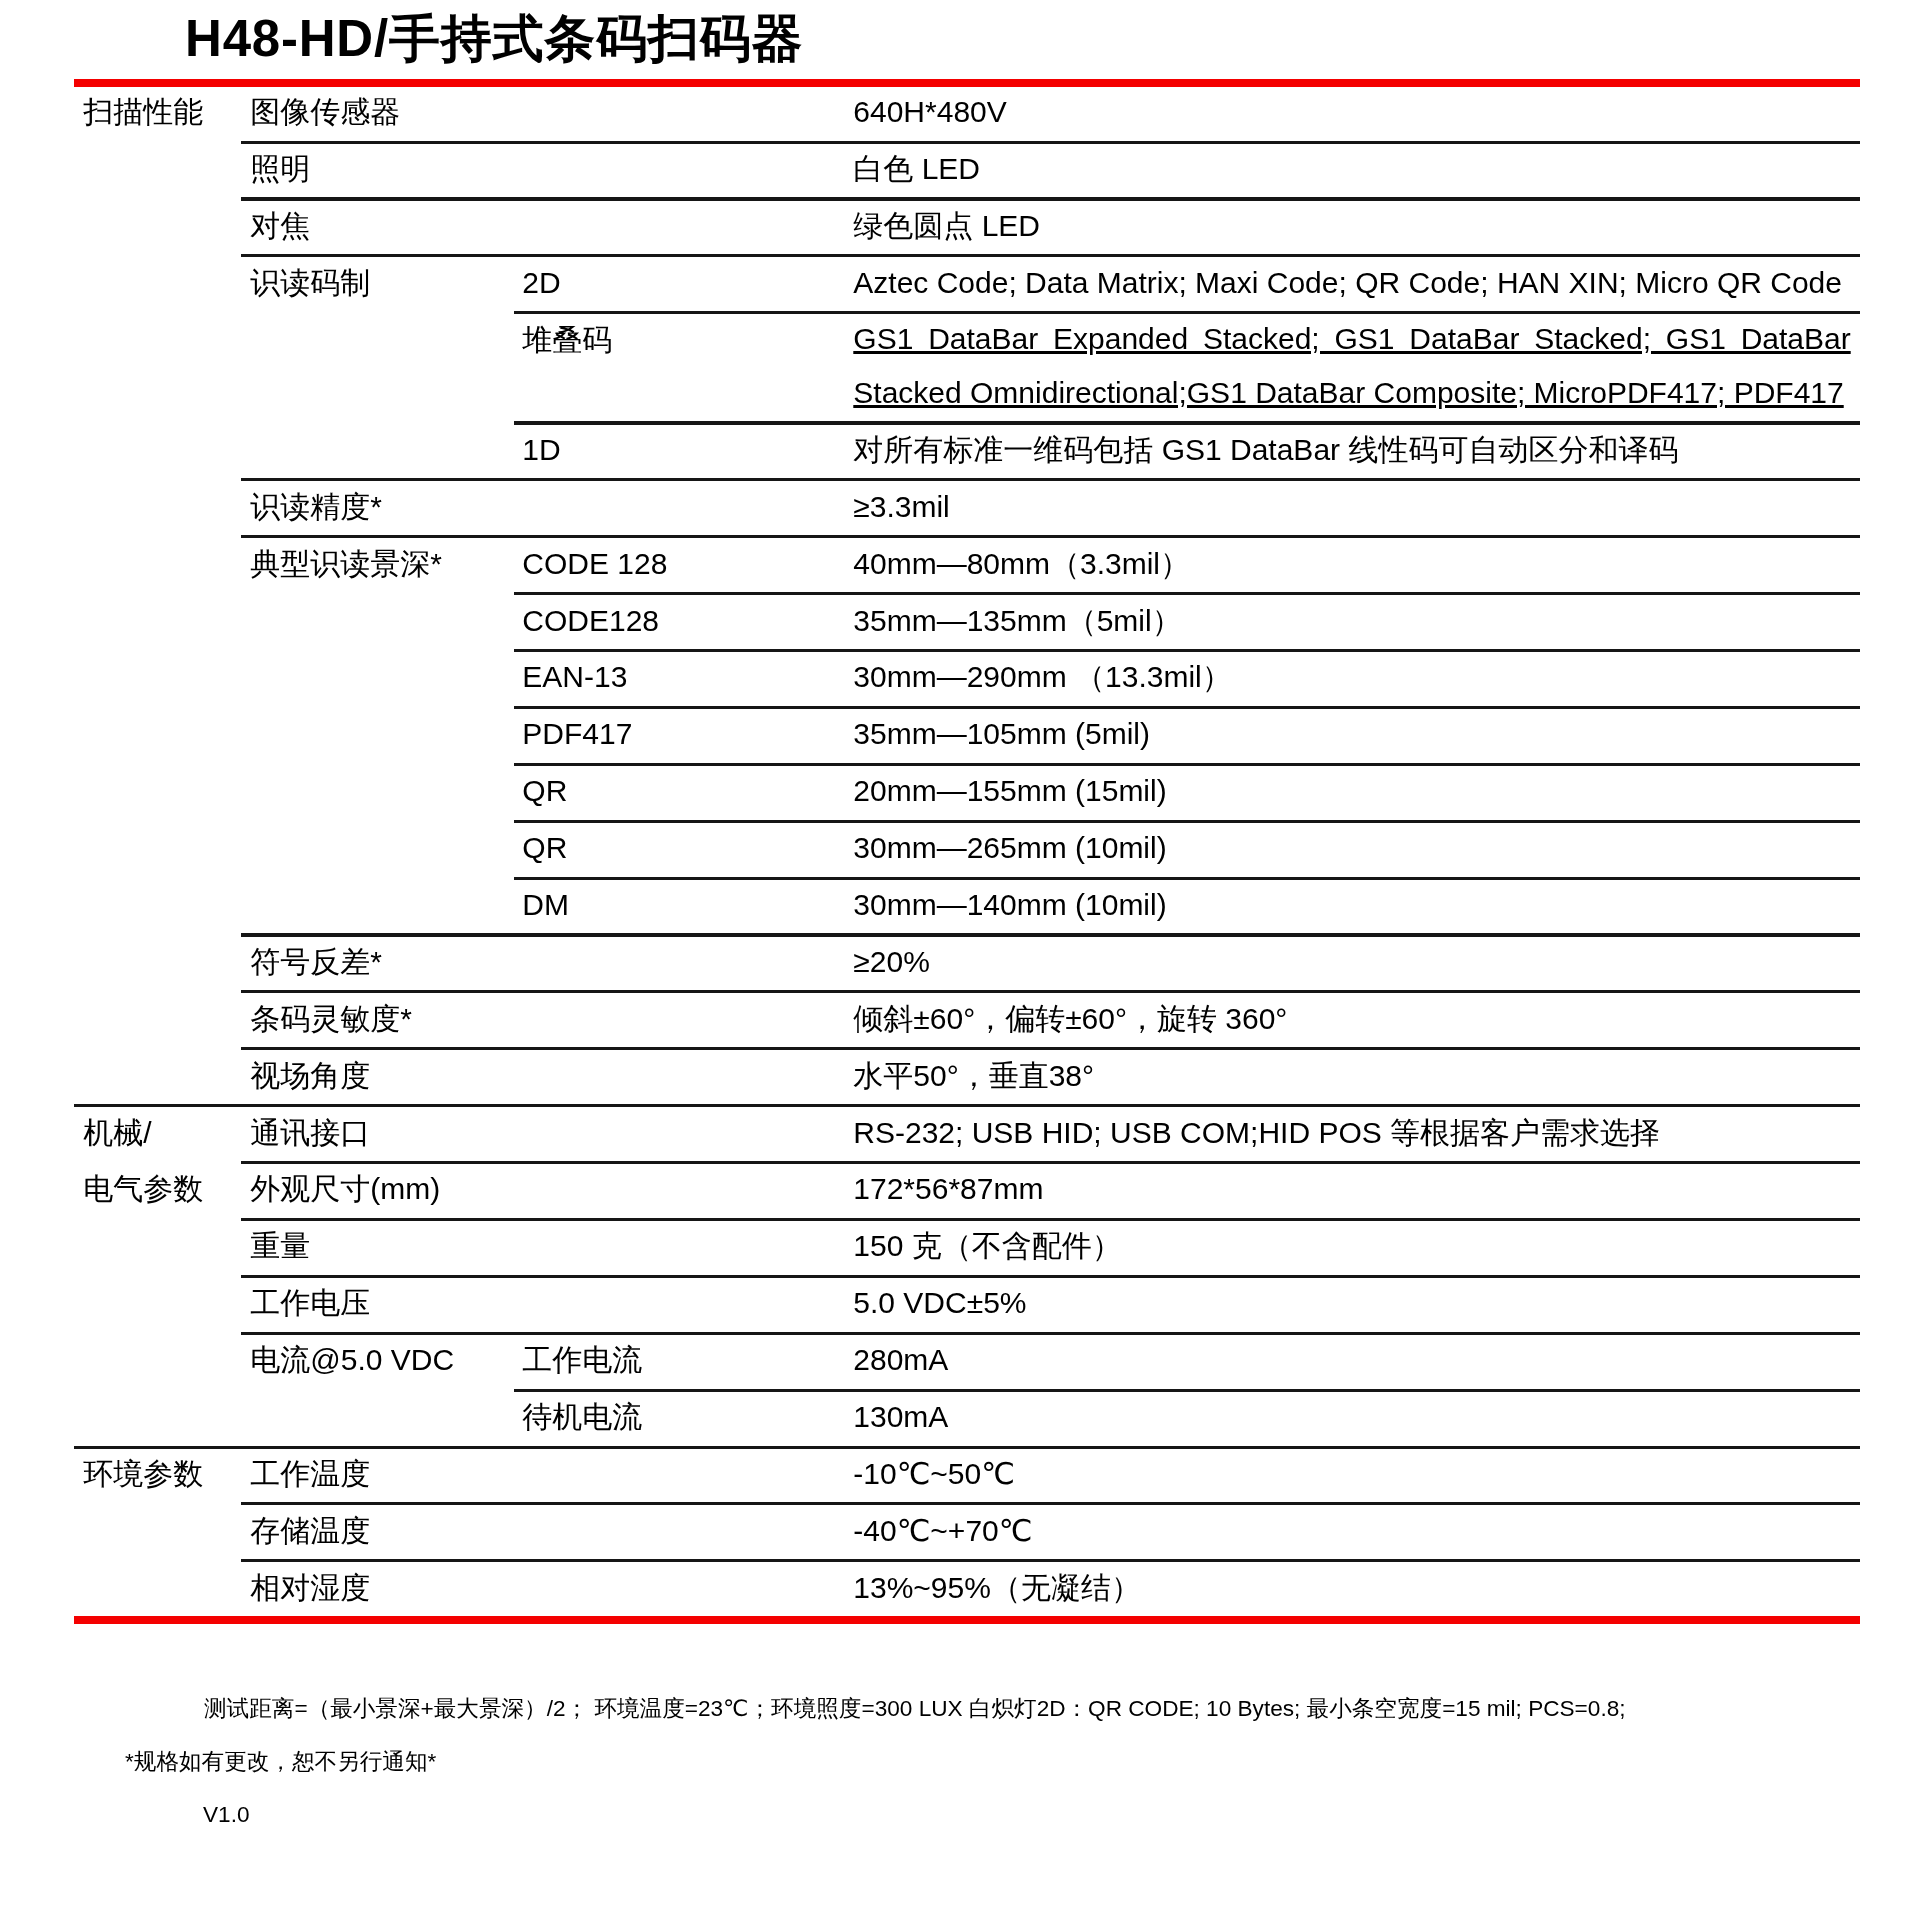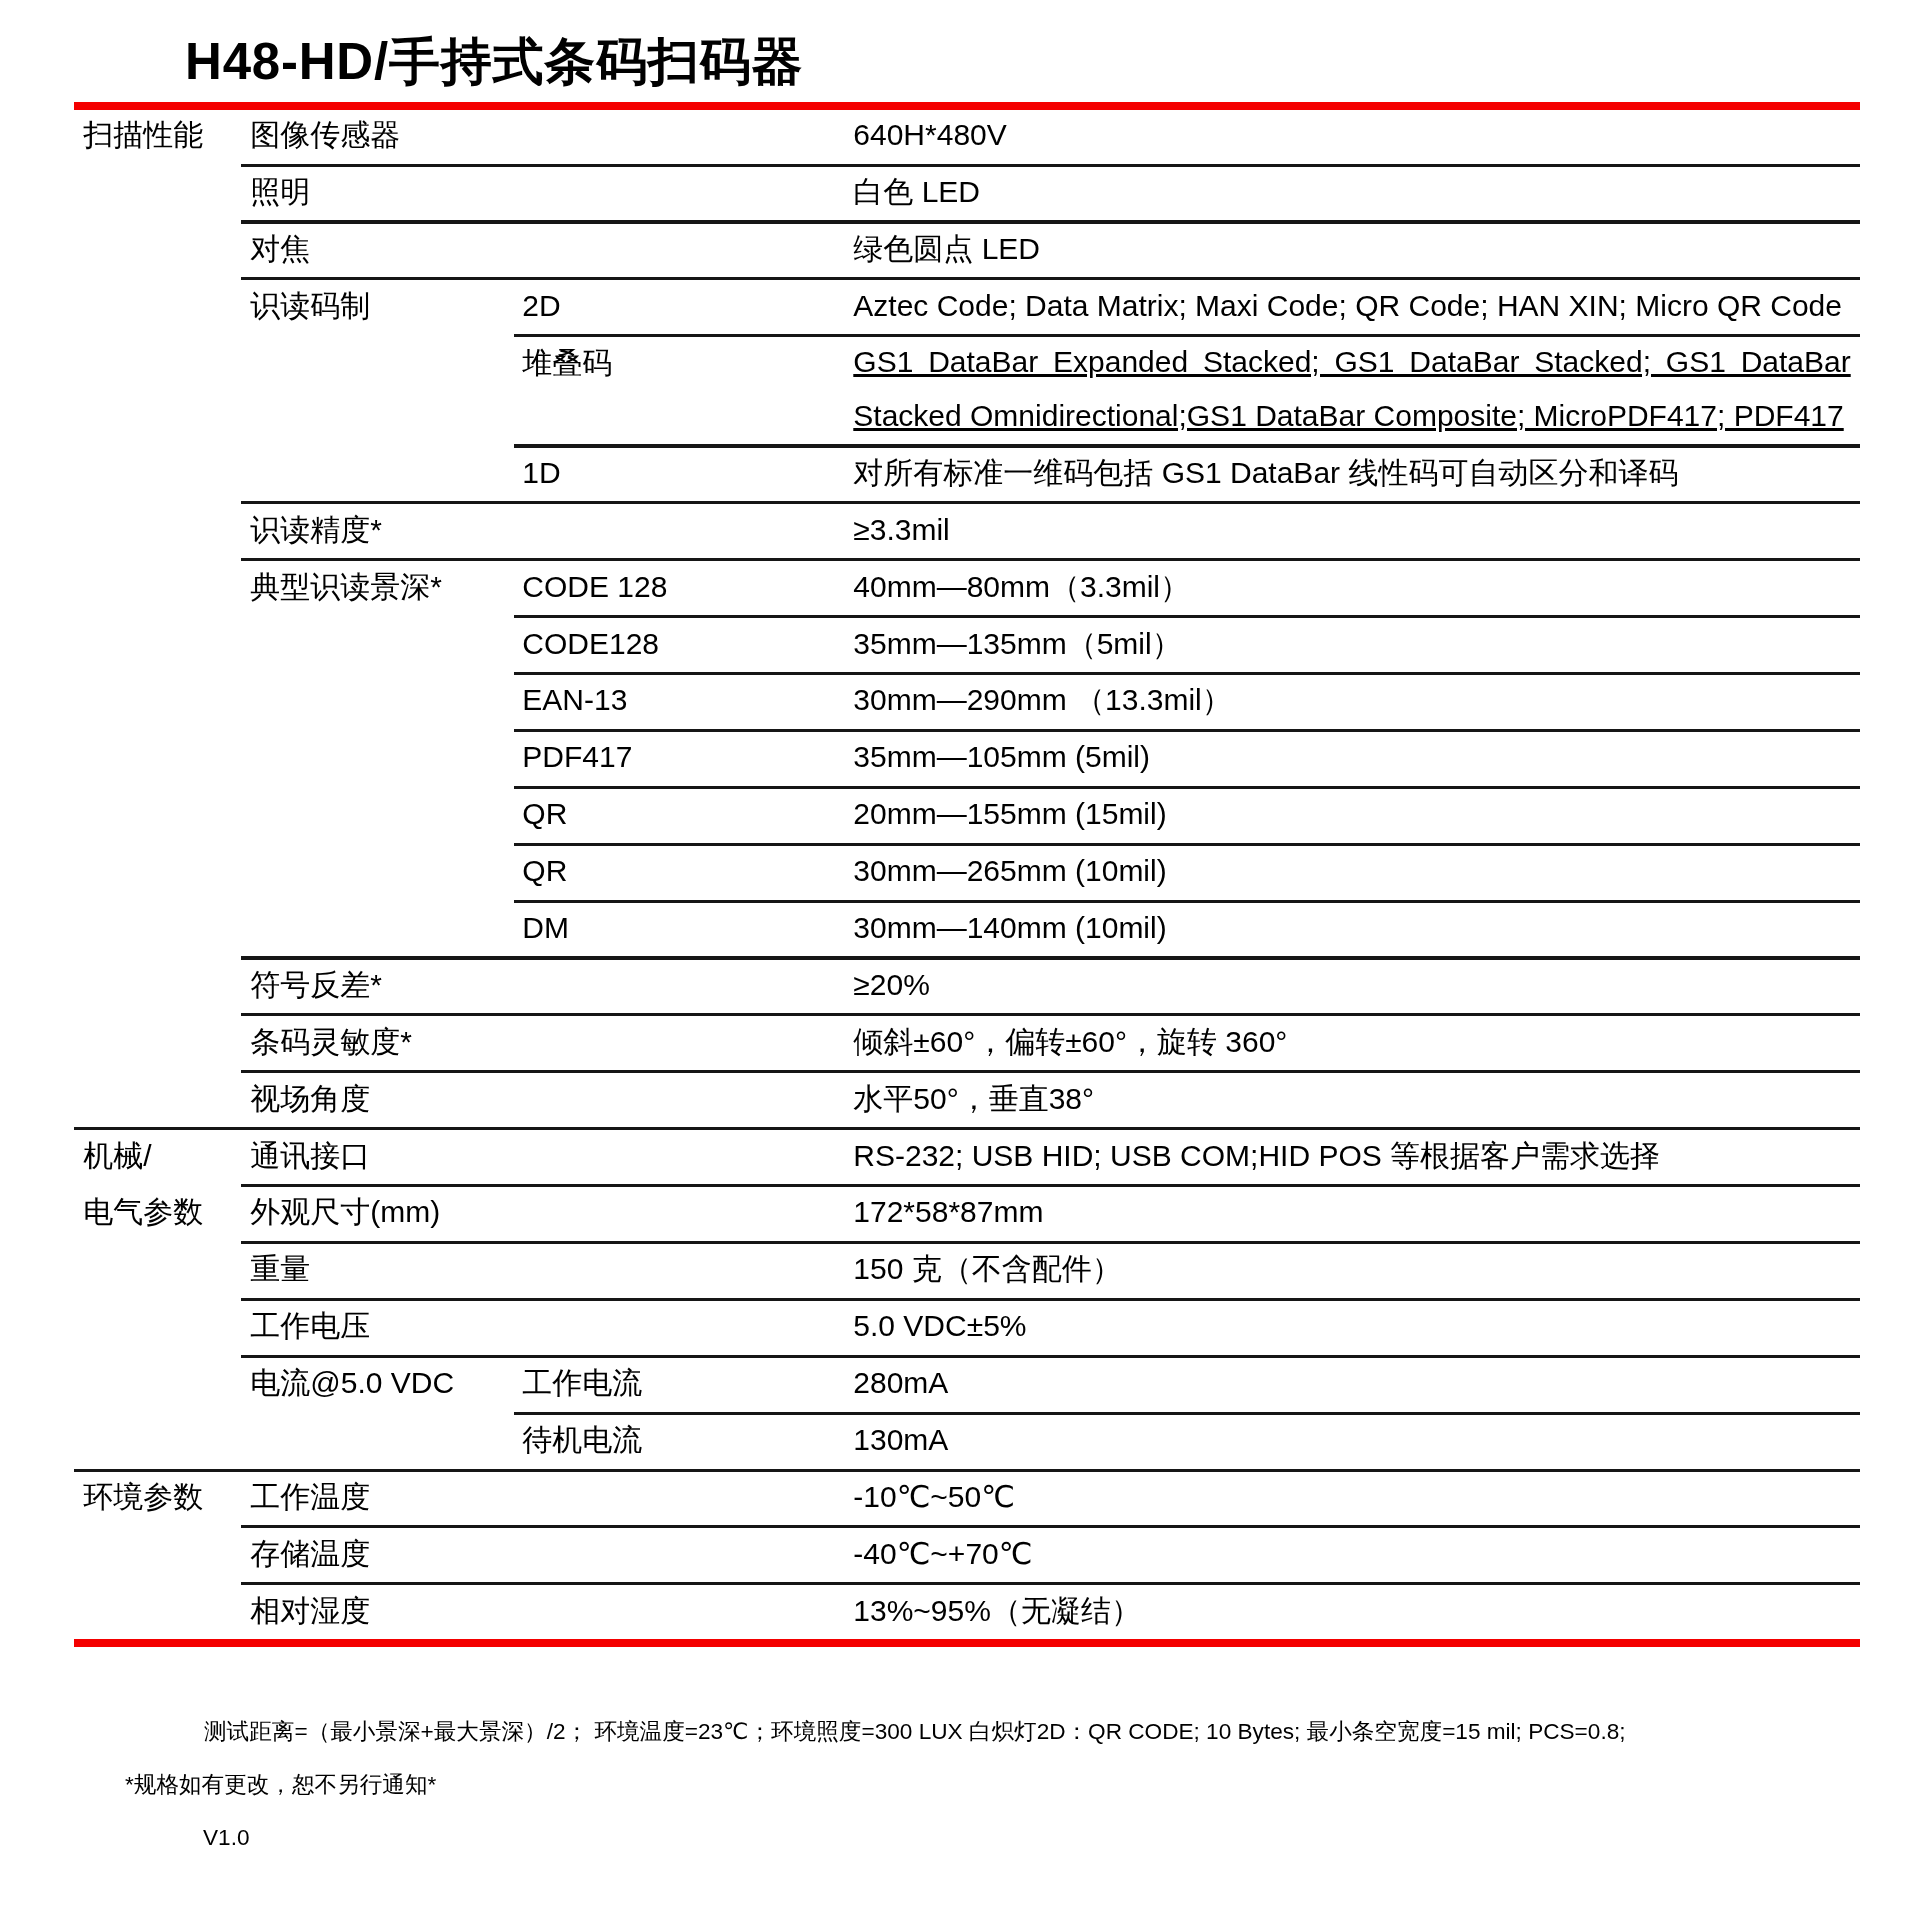--- a/index.html
+++ b/index.html
@@ -2,21 +2,21 @@
 <html style="font-size:12.5px"><head>
 <meta charset="utf-8">
 <style>
   html,body{margin:0;padding:0;}
   body{
     width:1929px;height:1906px;background:#ffffff;color:#000;
     font-family:"Liberation Sans","DejaVu Sans",sans-serif;
     overflow:hidden;
   }
   .title{
-    margin:32px 0 0 185px;
+    margin:9px 0 0 185px;
     font-size:51px;font-weight:bold;line-height:59px;letter-spacing:0.8px;
   }
   .spec-table{margin:11px 0 0 74px;width:1786px;}
   .redline{height:7.8px;background:#f40000;}
   .hr{height:3.1px;background:#161616;}
   .hr-attr{margin-left:167px;}
   .hr-sub{margin-left:440px;}
   .row{
     display:grid;grid-template-columns:167px 272px 331px 1fr;
     align-items:start;padding:9.3px 0 12.5px;
@@ -181,21 +181,21 @@
     <div class="c c2">通讯接口</div>
     <div class="c c3"></div>
     <div class="c c4">RS-232; USB HID; USB COM;HID POS 等根据客户需求选择</div>
   </div>
 
   <div class="hr hr-attr"></div>
   <div class="row">
     <div class="c c1">电气参数</div>
     <div class="c c2">外观尺寸(mm)</div>
     <div class="c c3"></div>
-    <div class="c c4">172*58*87mm</div>
+    <div class="c c4">172*56*87mm</div>
   </div>
 
   <div class="hr hr-attr"></div>
   <div class="row">
     <div class="c c1"></div>
     <div class="c c2">重量</div>
     <div class="c c3"></div>
     <div class="c c4">150 克（不含配件）</div>
   </div>
 

